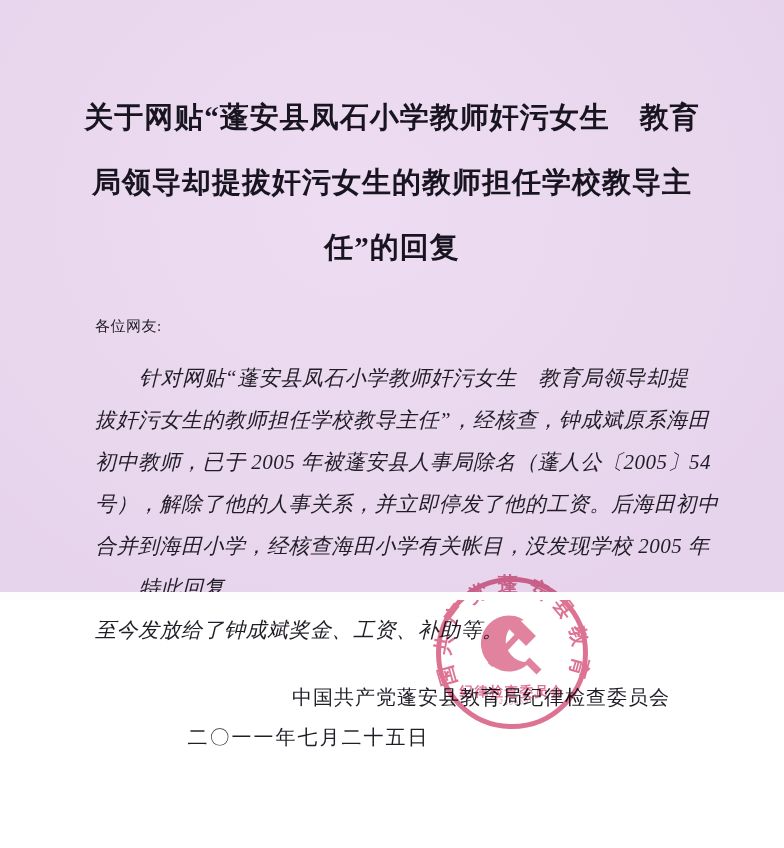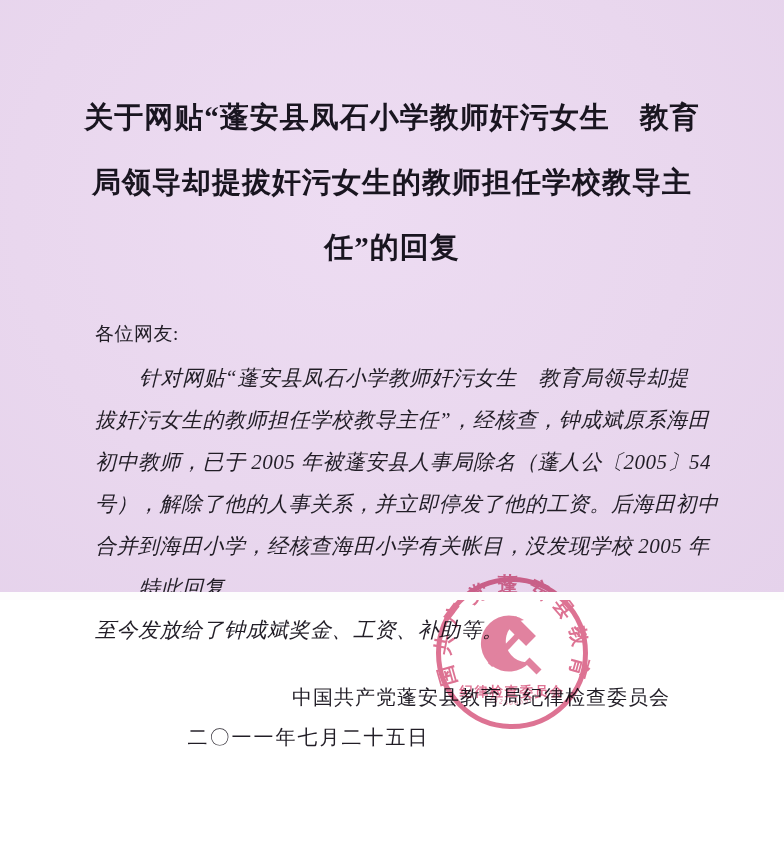--- a/index.html
+++ b/index.html
@@ -13,22 +13,22 @@
     background:radial-gradient(ellipse at 45% 35%, #eddcf2 0%, #e9d7ee 55%, #e5d2eb 100%);
     color:#211d26;
   }
   .title {
     position:absolute; top:85px; left:40px; right:40px;
     text-align:center; font-weight:bold;
     font-size:29px; line-height:65px; letter-spacing:1px;
     color:#191520;
   }
   .salutation {
-    position:absolute; top:313px; left:95px;
-    font-size:19px; line-height:42px; letter-spacing:0.5px;
+    position:absolute; top:305px; left:95px;
+    font-size:15px; line-height:42px; letter-spacing:0.5px;
   }
   .para {
     position:absolute; top:357px; left:95px; right:62px;
     font-size:21px; letter-spacing:0.5px;font-style:italic;
   }
   .para .line { height:42px; line-height:42px; white-space:nowrap; }
   .para .line.indent { text-indent:44px; }
   .signature {
     position:absolute; top:676px; left:0; right:114px;
     text-align:right; font-size:20px; line-height:42px; letter-spacing:1px;

